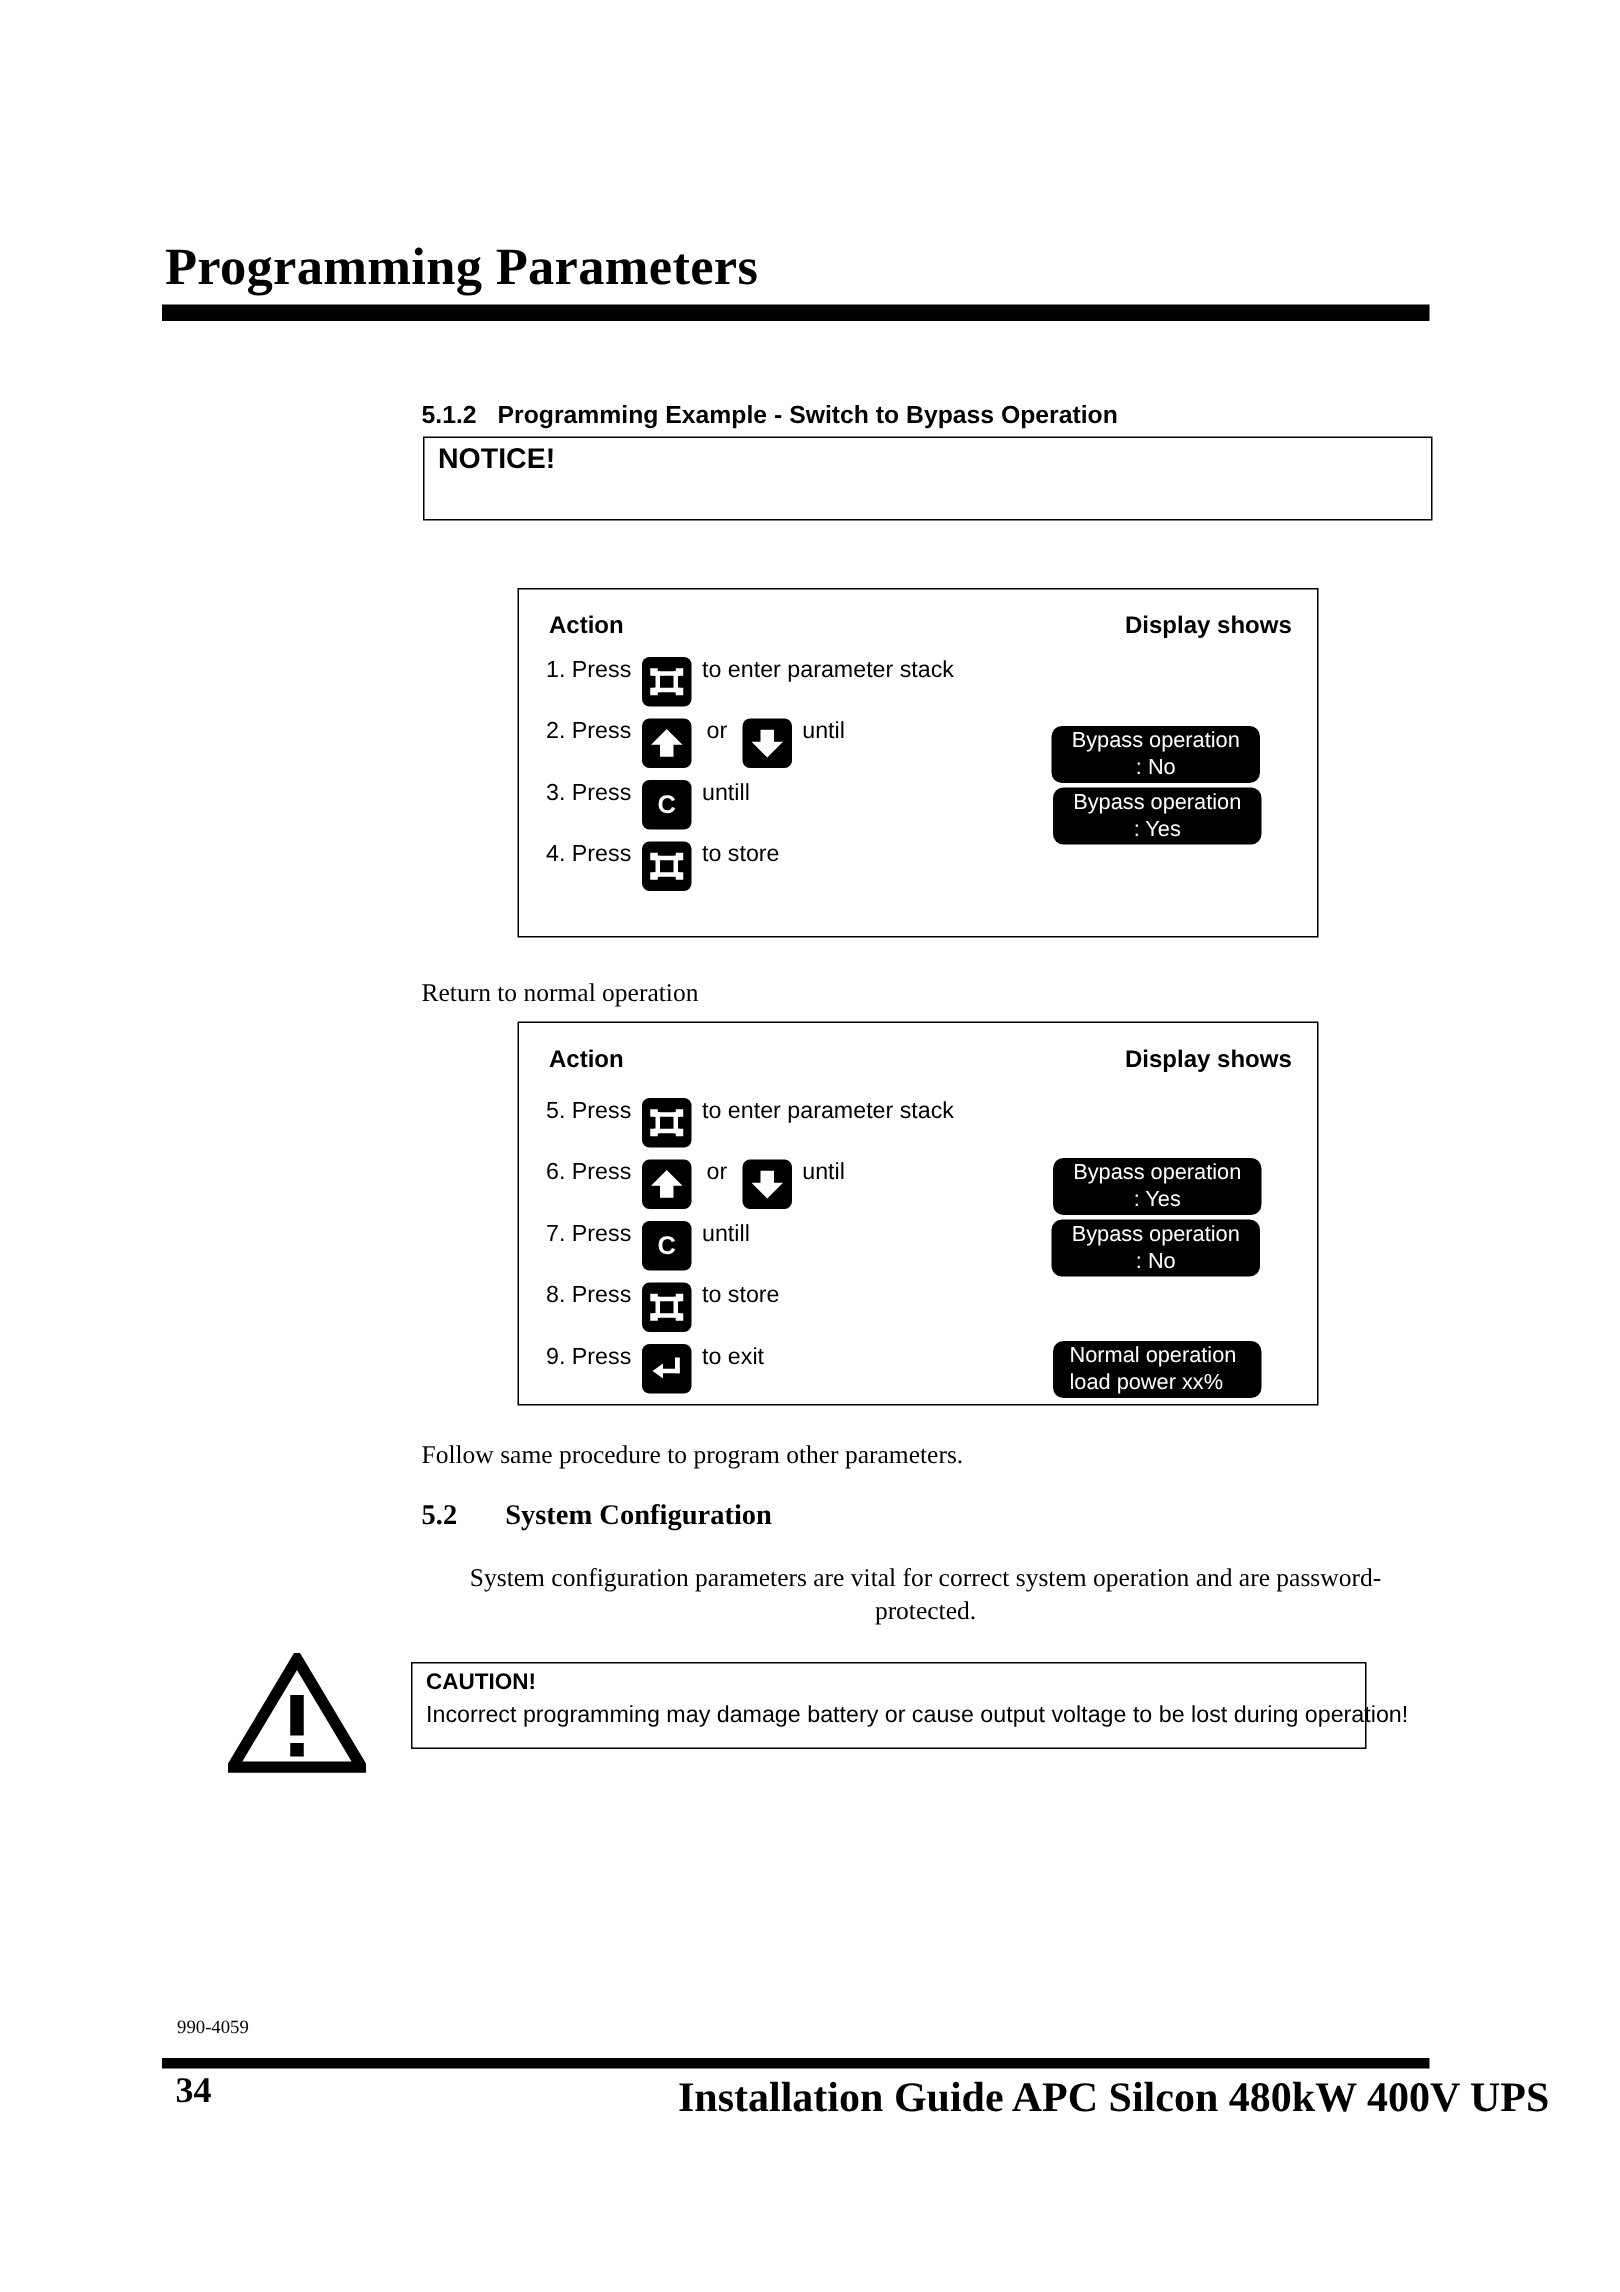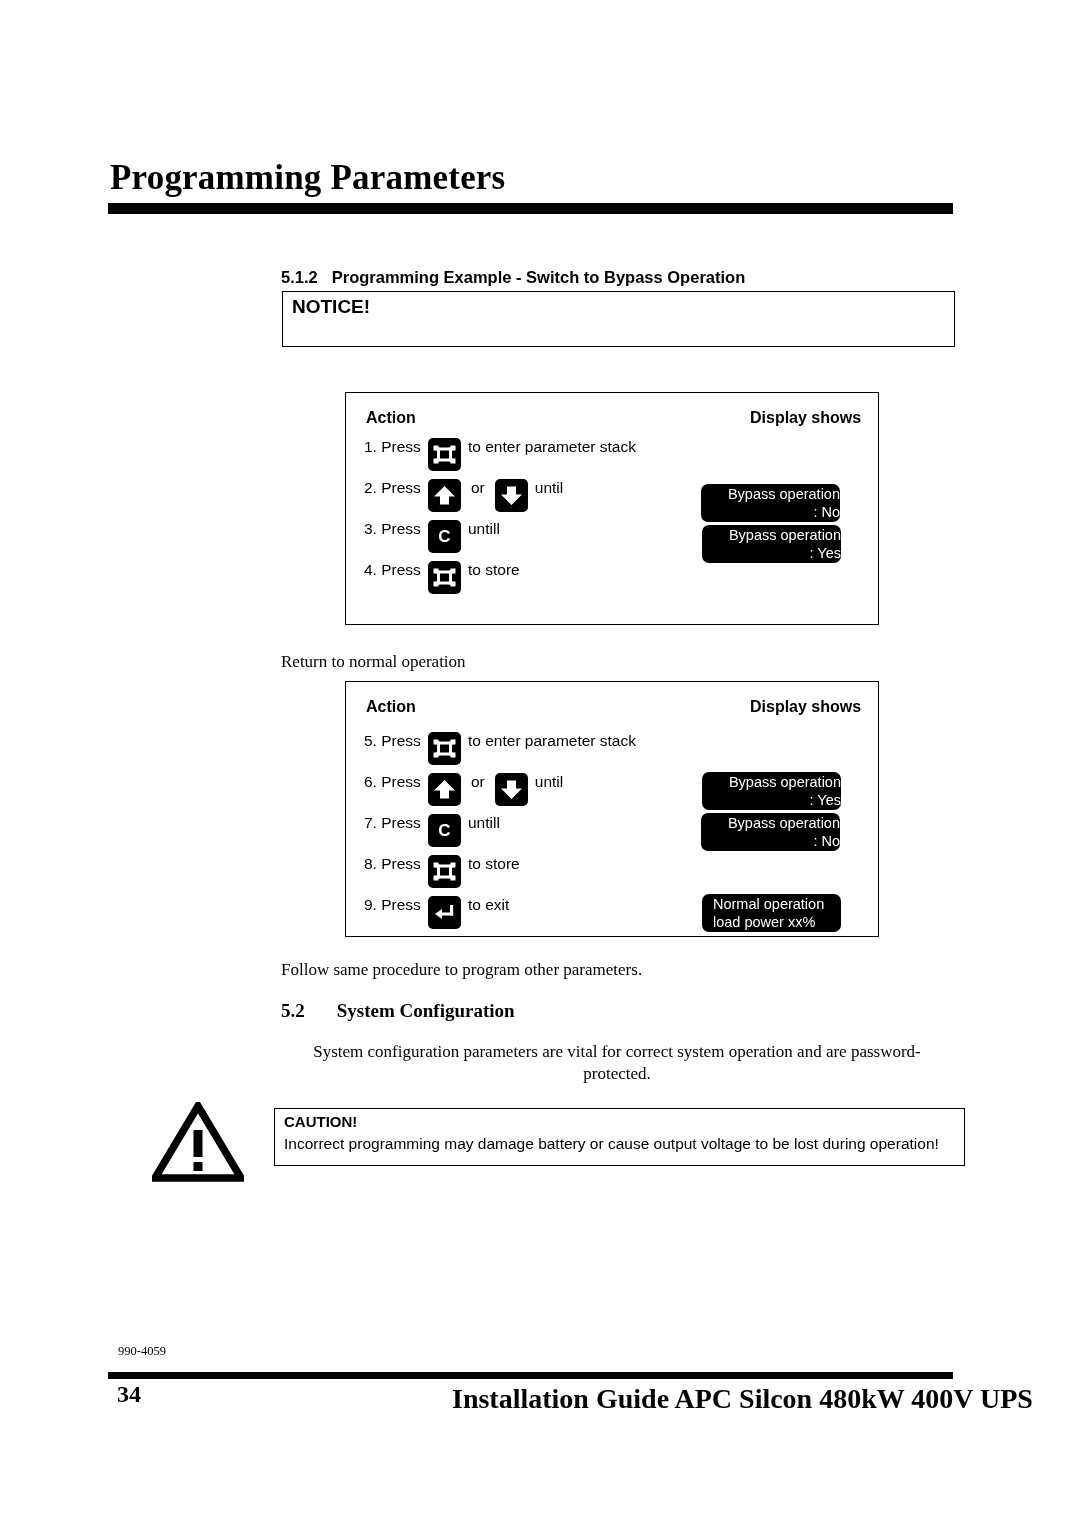--- a/index.html
+++ b/index.html
@@ -134,21 +134,21 @@
   .lcd {
     position: absolute;
     width: 139px;
     height: 38px;
     background: #000000;
     border-radius: 7px;
     color: #ffffff;
     font-family: "Liberation Sans", sans-serif;
     font-size: 14.5px;
     line-height: 18px;
-    text-align: right;
+    text-align: center;
     padding-top: 1px;
     box-sizing: border-box;
   }
   .lcd .l1 { display: block; }
   .lcd .l2 { display: block; }
   .lcd.align-l { text-align: left; padding-left: 11px; }
 
   
   .para {
     position: absolute;
@@ -171,21 +171,21 @@
     font-size: 19px;
     white-space: nowrap;
   }
   #subsection-52 .num { margin-right: 32px; }
 
   
   #caution-box {
     position: absolute;
     left: 274px;
     top: 1108px;
-    width: 691px;
+    width: 637px;
     height: 58px;
     border: 1.6px solid #000;
     box-sizing: border-box;
     font-family: "Liberation Sans", sans-serif;
   }
   #caution-box .caution-title {
     position: absolute;
     left: 9px;
     top: 4px;
     font-size: 15px;

